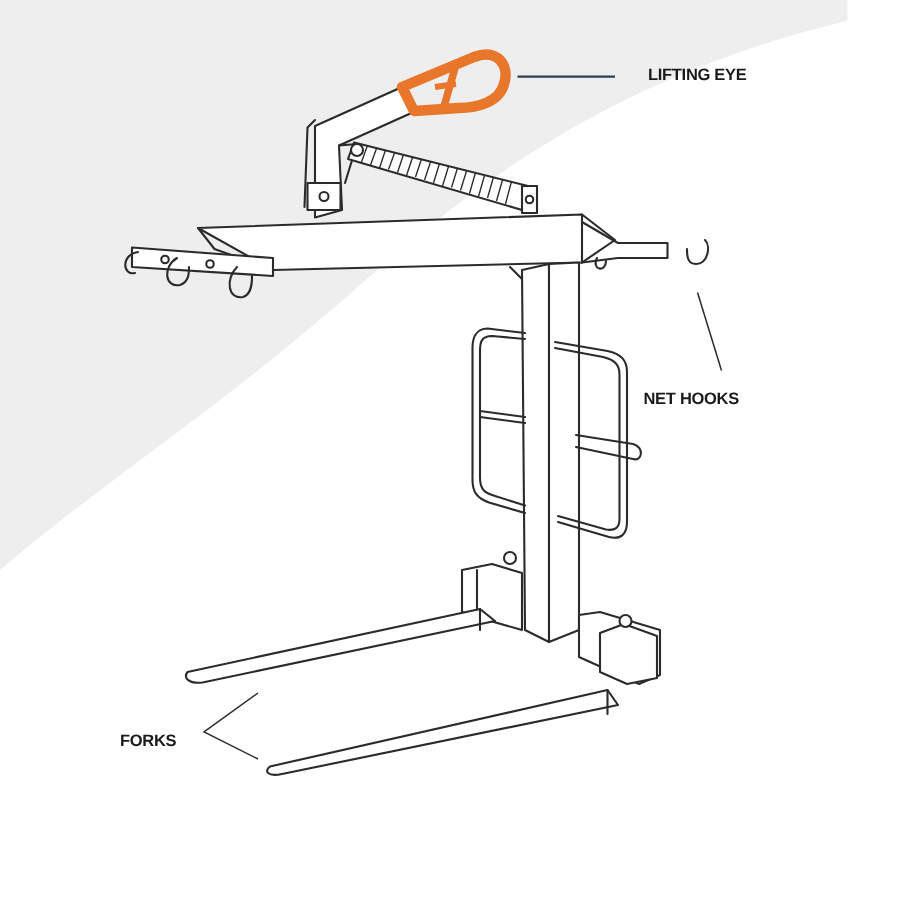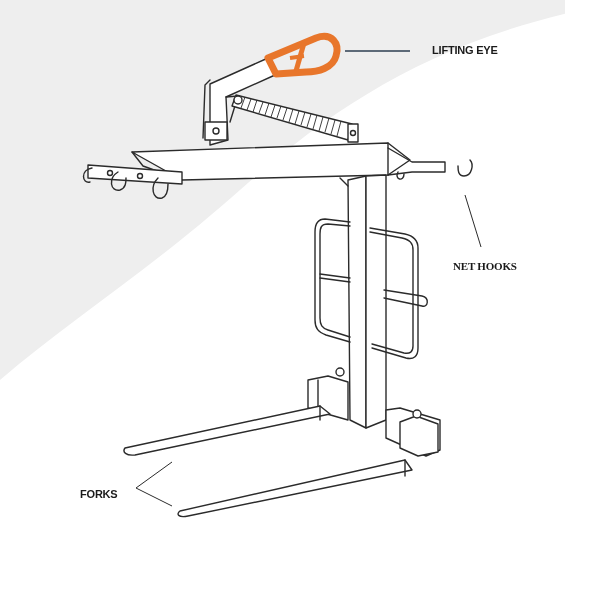--- a/index.html
+++ b/index.html
@@ -108,15 +108,15 @@
 
     <g>
       <path class="lnw" d="M125,448 L320,406 L330,414 L135,455 C126,456 122,452 125,448 Z"></path>
       <path class="ln" d="M320,406 L320,420"></path>
       <path class="lnw" d="M180,511 L405,460 L412,470 L188,516 C178,518 176,514 180,511 Z"></path>
       <path class="ln" d="M405,460 L405,476"></path>
     </g>
   </svg>
 
   <div class="lbl" style="left:432px; top:44px;">LIFTING EYE</div>
-  <div class="lbl" style="left:453px; top:260px;font-family:Liberation Serif, serif;">NET HOOKS</div>
+  <div class="lbl" style="left:429px; top:260px;">NET HOOKS</div>
   <div class="lbl" style="left:80px; top:488px;">FORKS</div>
 </div>
 
 </body></html>

